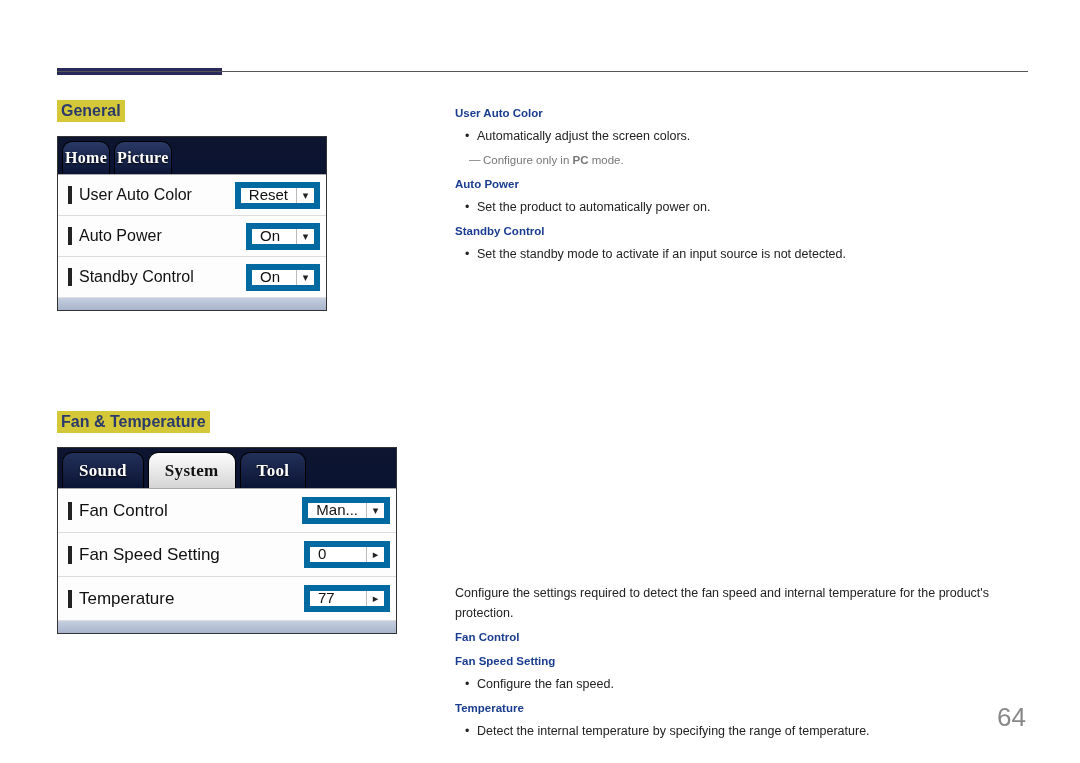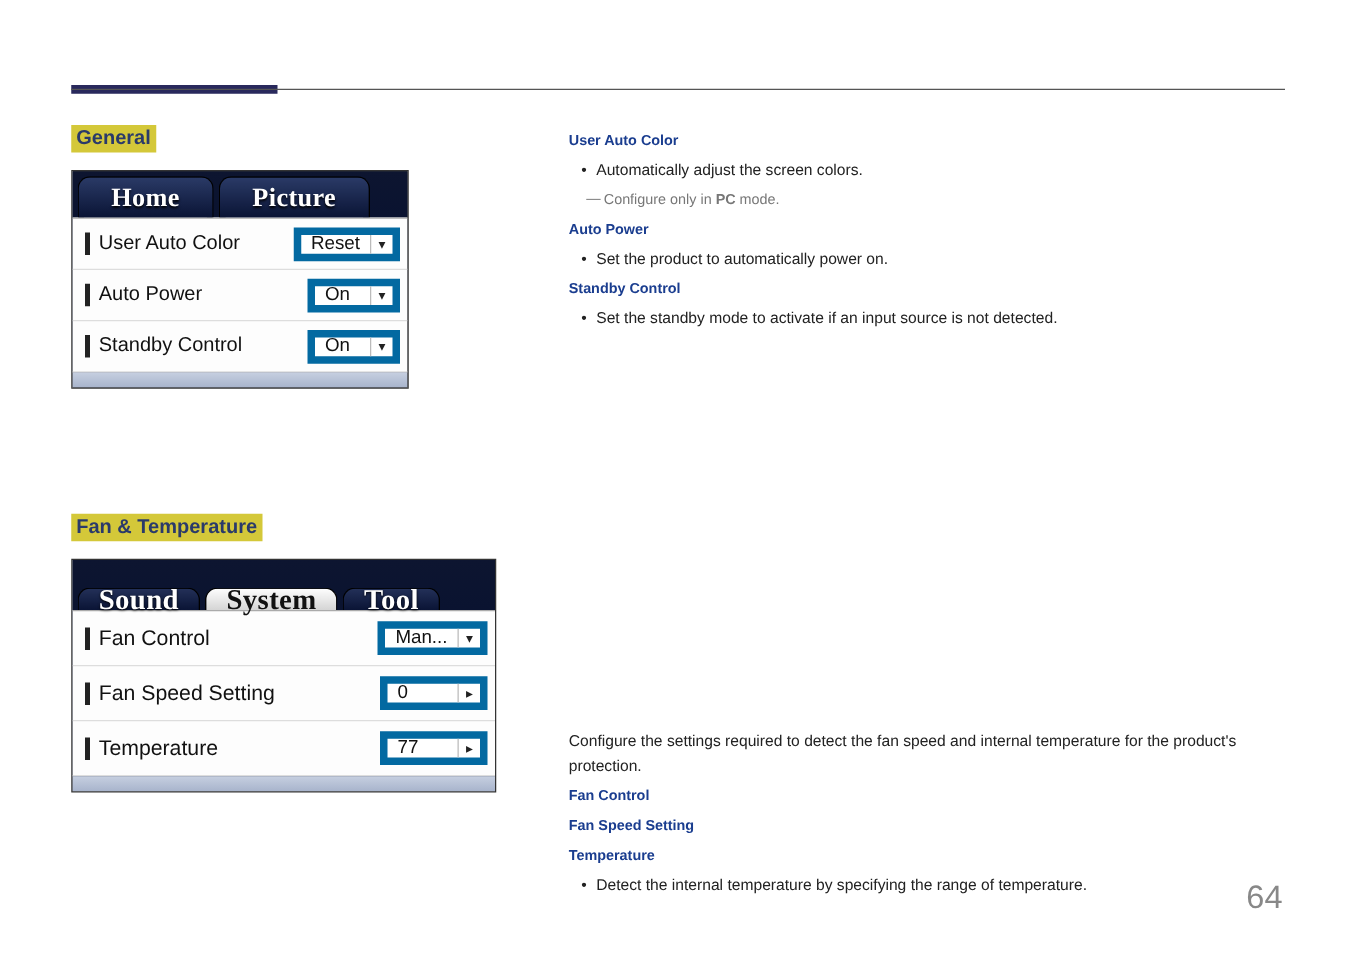--- a/index.html
+++ b/index.html
@@ -66,23 +66,23 @@
     align-items: flex-end;
   }
   .tab {
     flex: 0 0 auto;
     height: 33px;
     margin-left: 4px;
     border-radius: 10px 10px 0 0;
     display: flex;
     align-items: center;
     justify-content: center;
-    padding: 0 26px;
+    padding: 0 2px;
     font-family: Georgia, "Times New Roman", serif;
-    font-size: 21px;
+    font-size: 16px;
     font-weight: 700;
     letter-spacing: 0.3px;
     border: 1px solid #000;
     border-bottom: none;
   }
   .tab.dark {
     background: linear-gradient(#2a3a66,#0a1435);
     color: #fff;
     text-shadow: 0 1px 2px #000;
   }
@@ -130,21 +130,21 @@
     display: flex;
     align-items: center;
     justify-content: center;
     color: #222;
     font-size: 11px;
   }
   .ui-panel.big { width: 340px; }
   .big .row { height: 44px; font-size: 17px; }
   .big .row .control .val { min-width: 56px; }
   .big .tabs { height: 40px; }
-  .big .tab { height: 18px; font-size: 23px; padding: 0 16px; }
+  .big .tab { height: 36px; font-size: 17px; padding: 0 16px; }
   .big .tab.dark2 {
     background: linear-gradient(#233058,#0a1435);
     color: #fff;
     text-shadow: 0 1px 2px #000;
   }
   .bottom-gap { height: 12px; background: linear-gradient(#c6cfe0,#a8b4cc); }
 
   .right-col .hd {
     color: #1a3d8f;
     font-weight: 700;
@@ -290,20 +290,23 @@
   <ul>
     <li>Set the standby mode to activate if an input source is not detected.</li>
   </ul>
 
   <div class="section2">
     <div class="intro">Configure the settings required to detect the fan speed and internal temperature for the product's protection.</div>
 
     <div class="hd">Fan Control</div>
 
     <div class="hd">Fan Speed Setting</div>
+    <ul>
+      <li>Configure the fan speed.</li>
+    </ul>
 
     <div class="hd">Temperature</div>
     <ul>
       <li>Detect the internal temperature by specifying the range of temperature.</li>
     </ul>
   </div>
 </div>
 
 <div class="pagenum">64</div>
 

